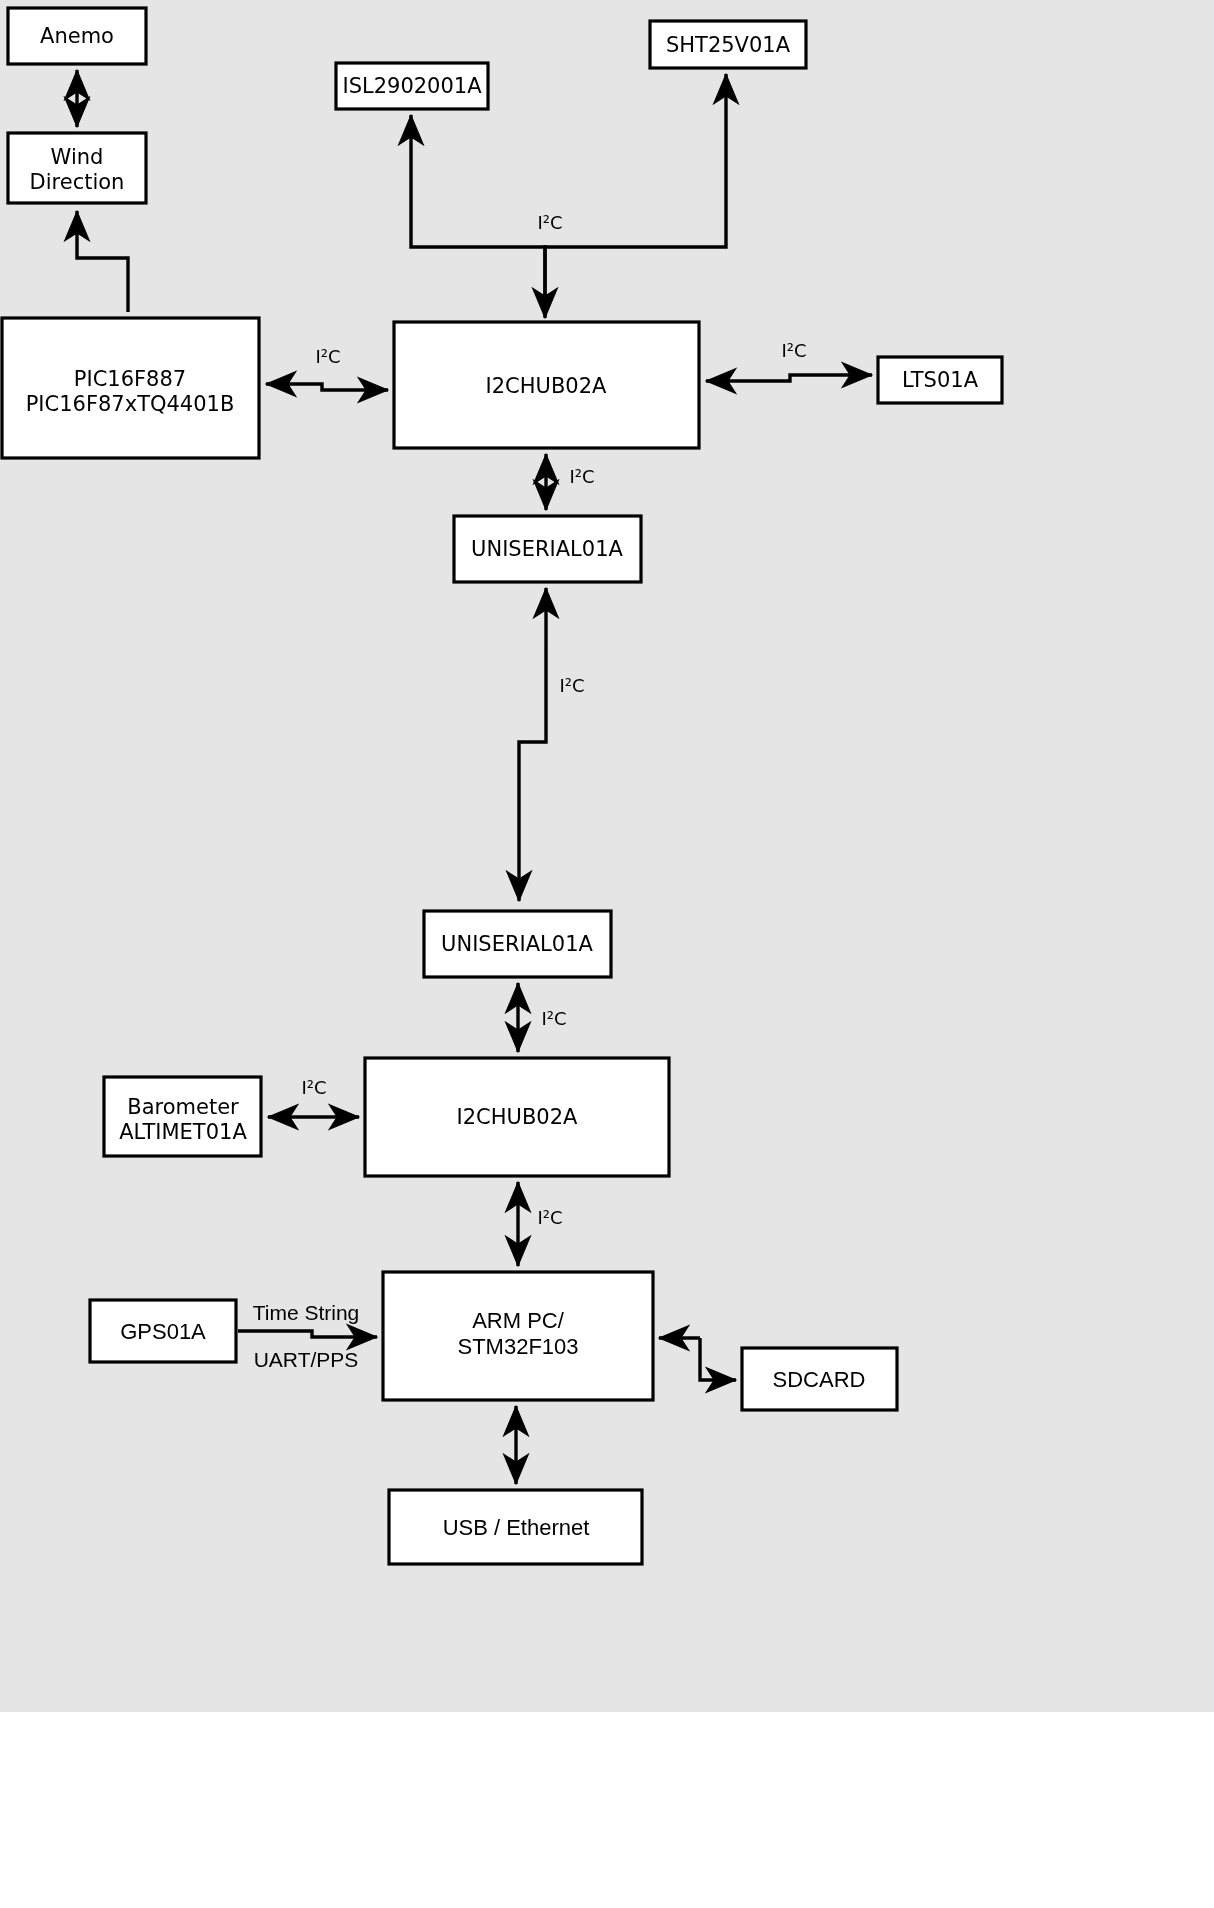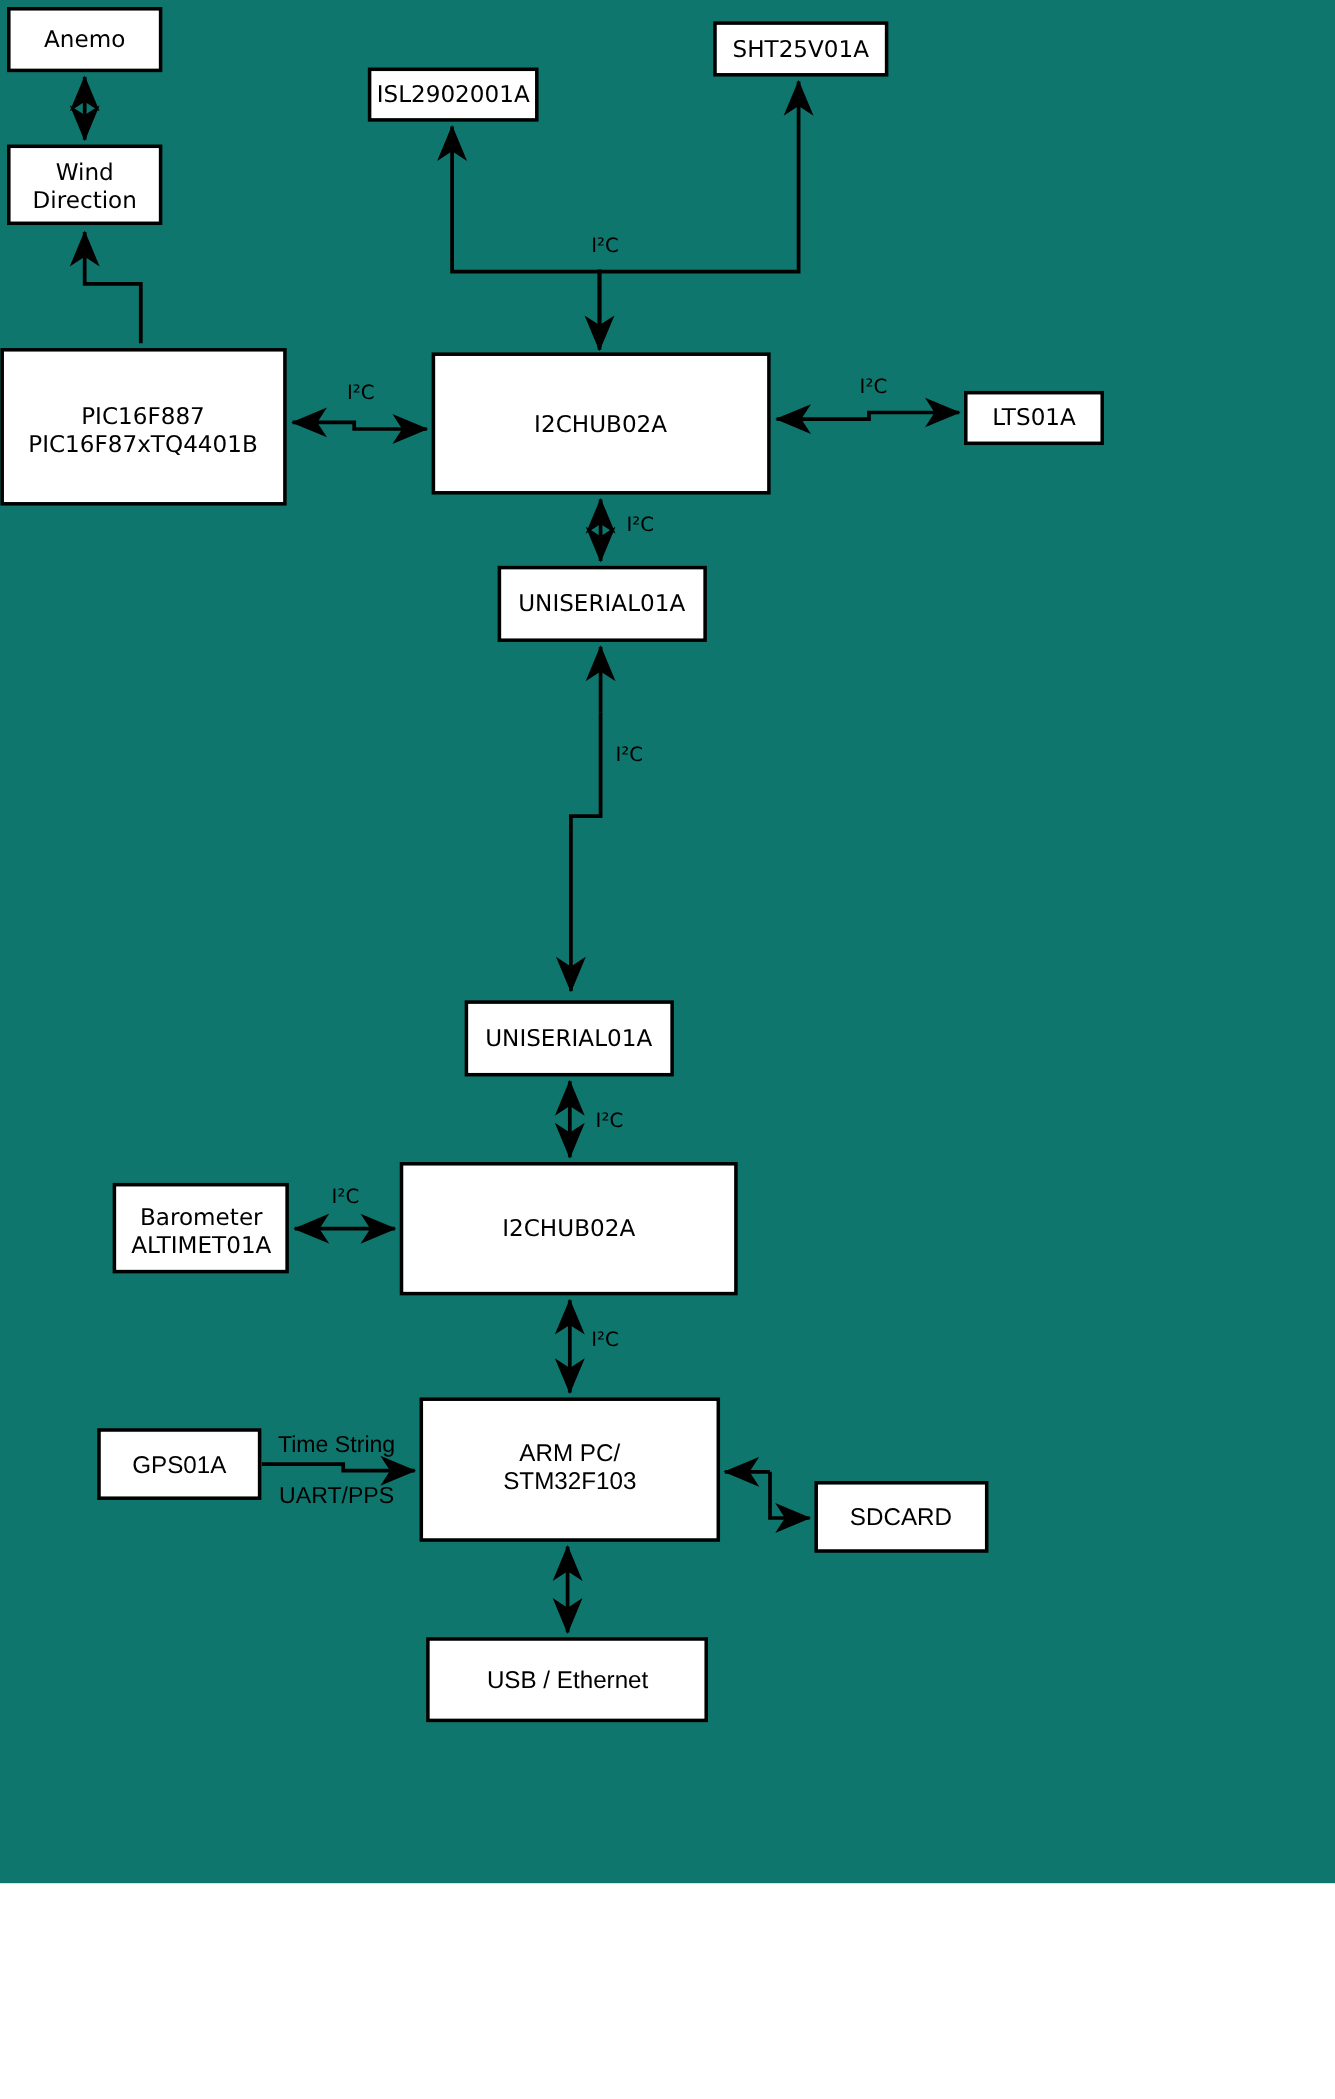--- a/index.html
+++ b/index.html
@@ -1,18 +1,18 @@
 <!DOCTYPE html>
 <html><head>
 <meta charset="utf-8">
 <style>
   html,body{margin:0;padding:0;background:#ffffff;}
   body{width:1214px;height:1908px;overflow:hidden;
        font-family:"DejaVu Sans","Liberation Sans",sans-serif;}
-  #diagram{position:relative;width:1214px;height:1712px;background:#0f766e;}
+  #diagram{position:relative;width:1214px;height:1712px;background:#e5e5e5;}
   svg{display:block;}
   .node-rect{fill:#ffffff;stroke:#000000;stroke-width:3.2;}
   .node-label{font-family:"DejaVu Sans","Liberation Sans",sans-serif;
               font-size:21px;fill:#000;text-anchor:middle;dominant-baseline:middle;}
   .node-label.cond{font-family:"Liberation Sans Narrow","Liberation Sans",sans-serif;
               font-size:22px;}
   .edge{stroke:#000;stroke-width:3.4;fill:none;}
   .edge-label{font-family:"DejaVu Sans","Liberation Sans",sans-serif;
               font-size:18px;fill:#000;text-anchor:middle;dominant-baseline:middle;}
   .edge-label.cond{font-family:"Liberation Sans Narrow","Liberation Sans",sans-serif;

